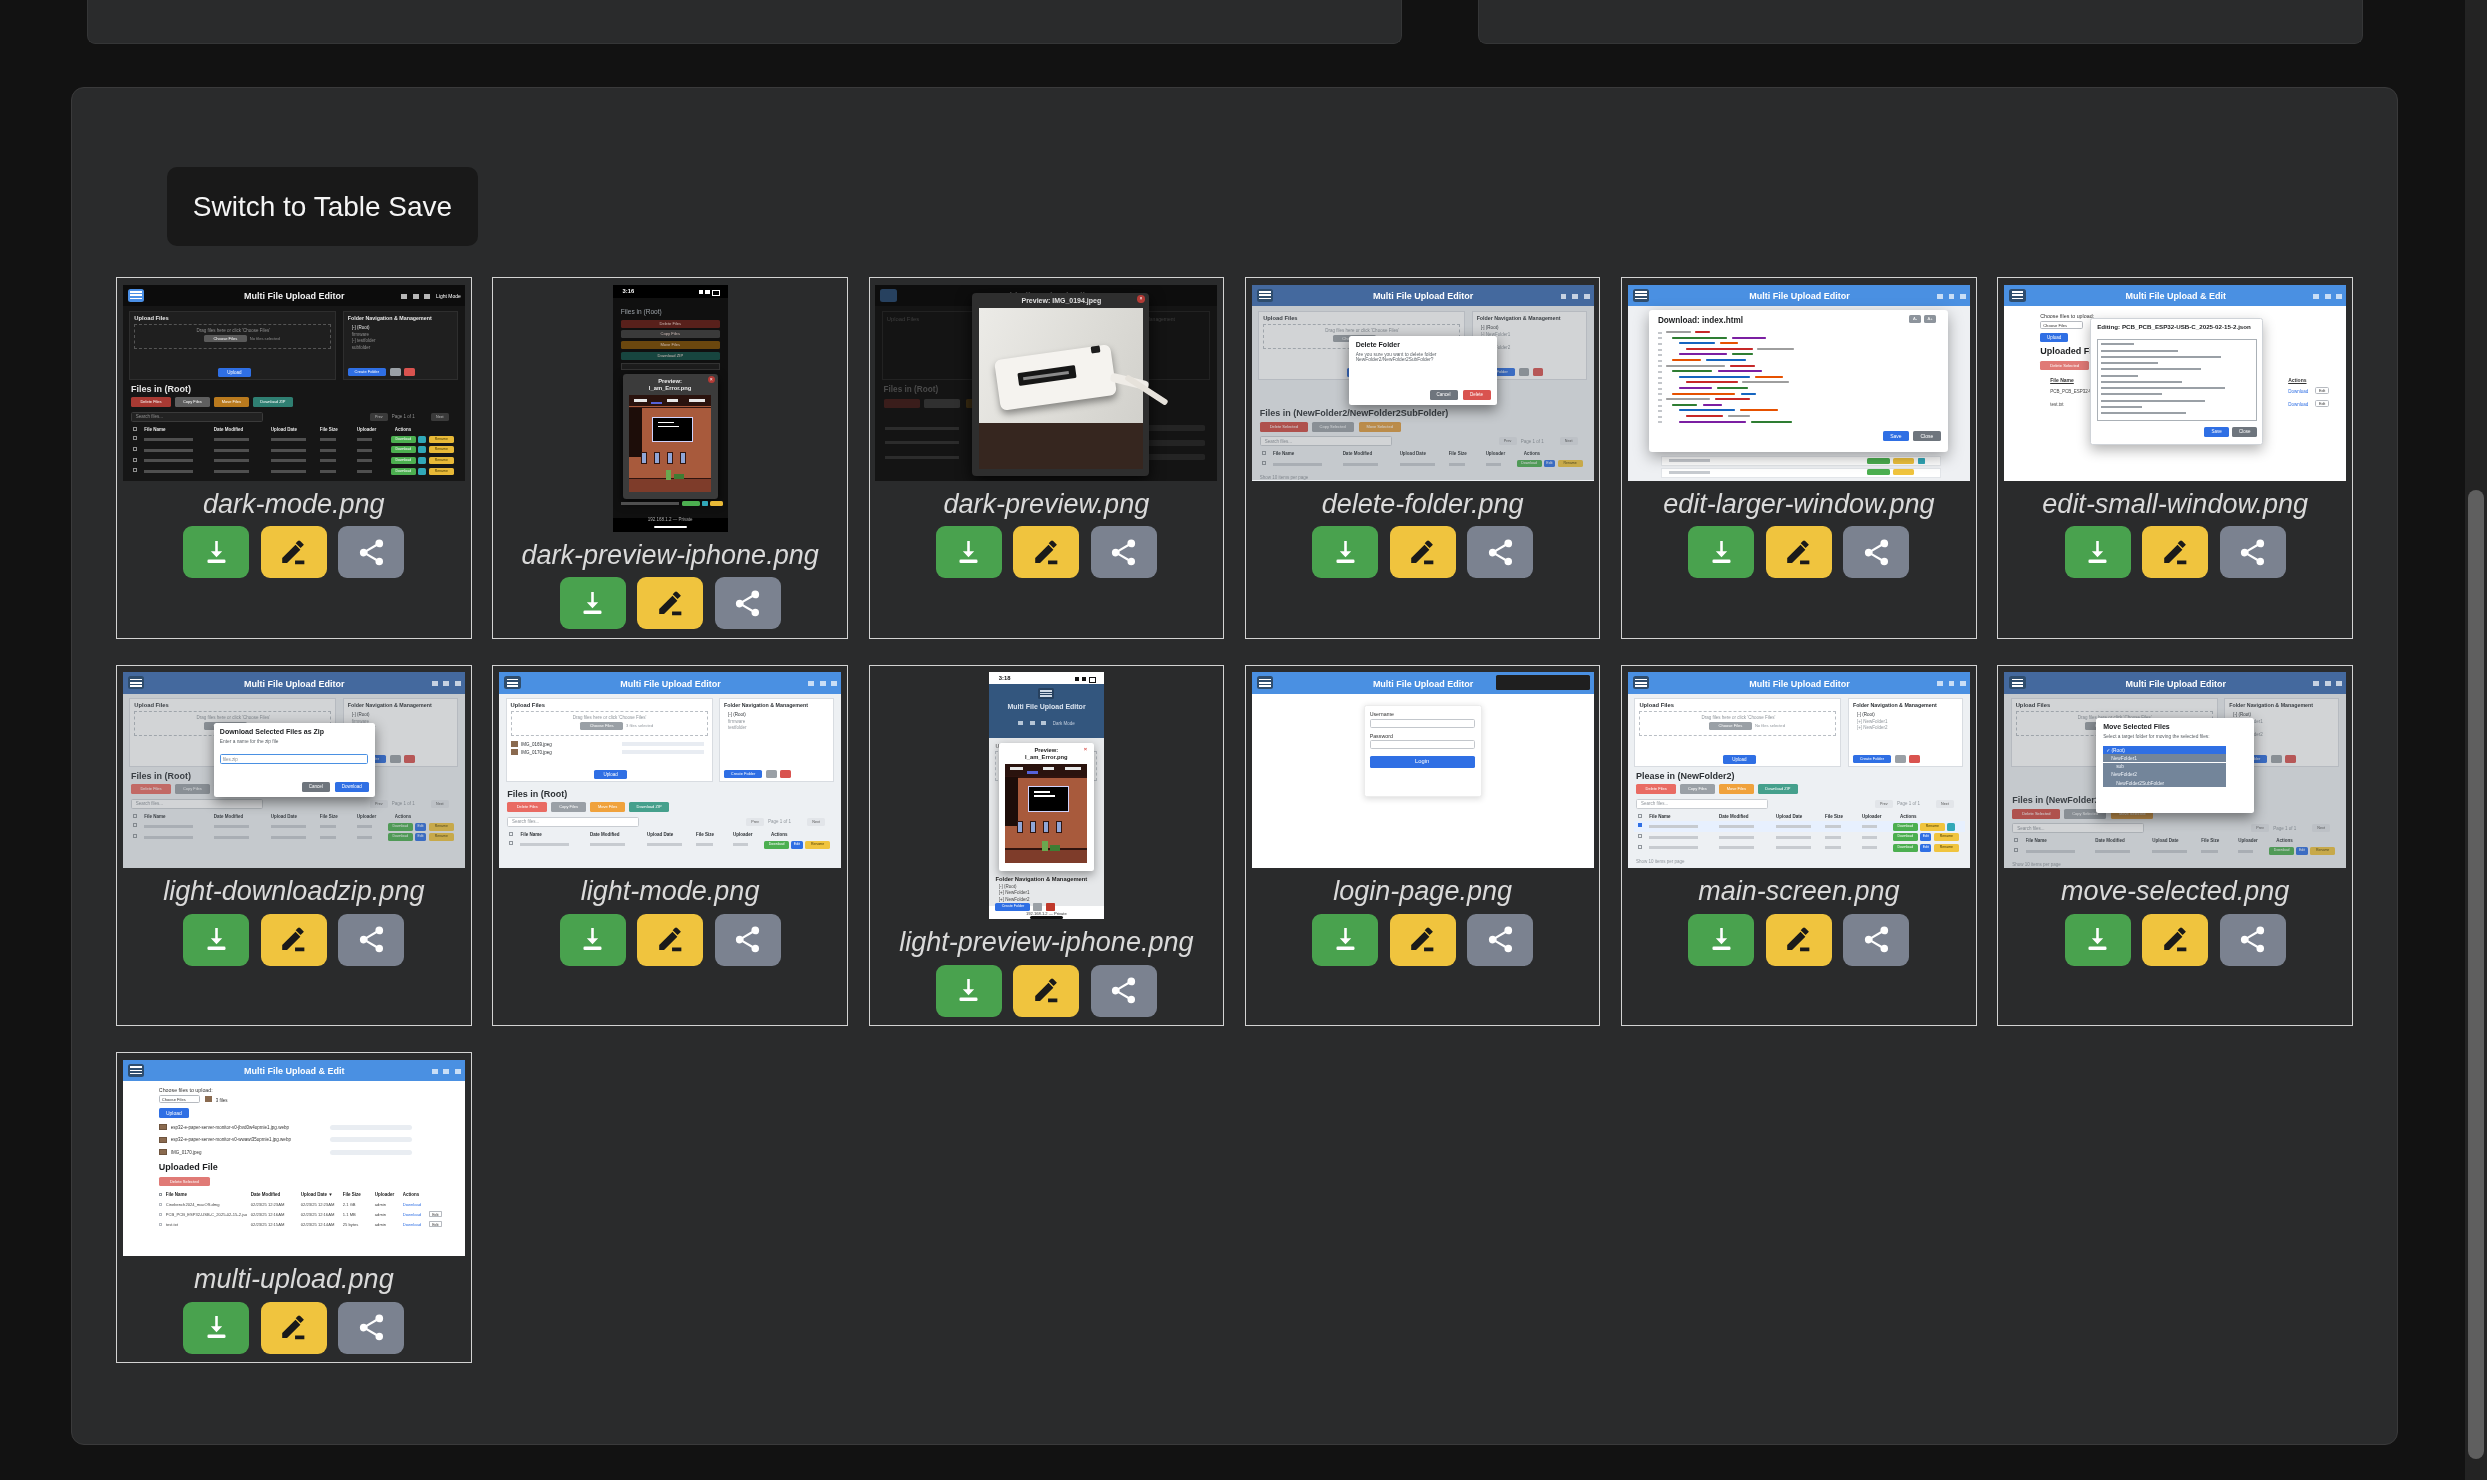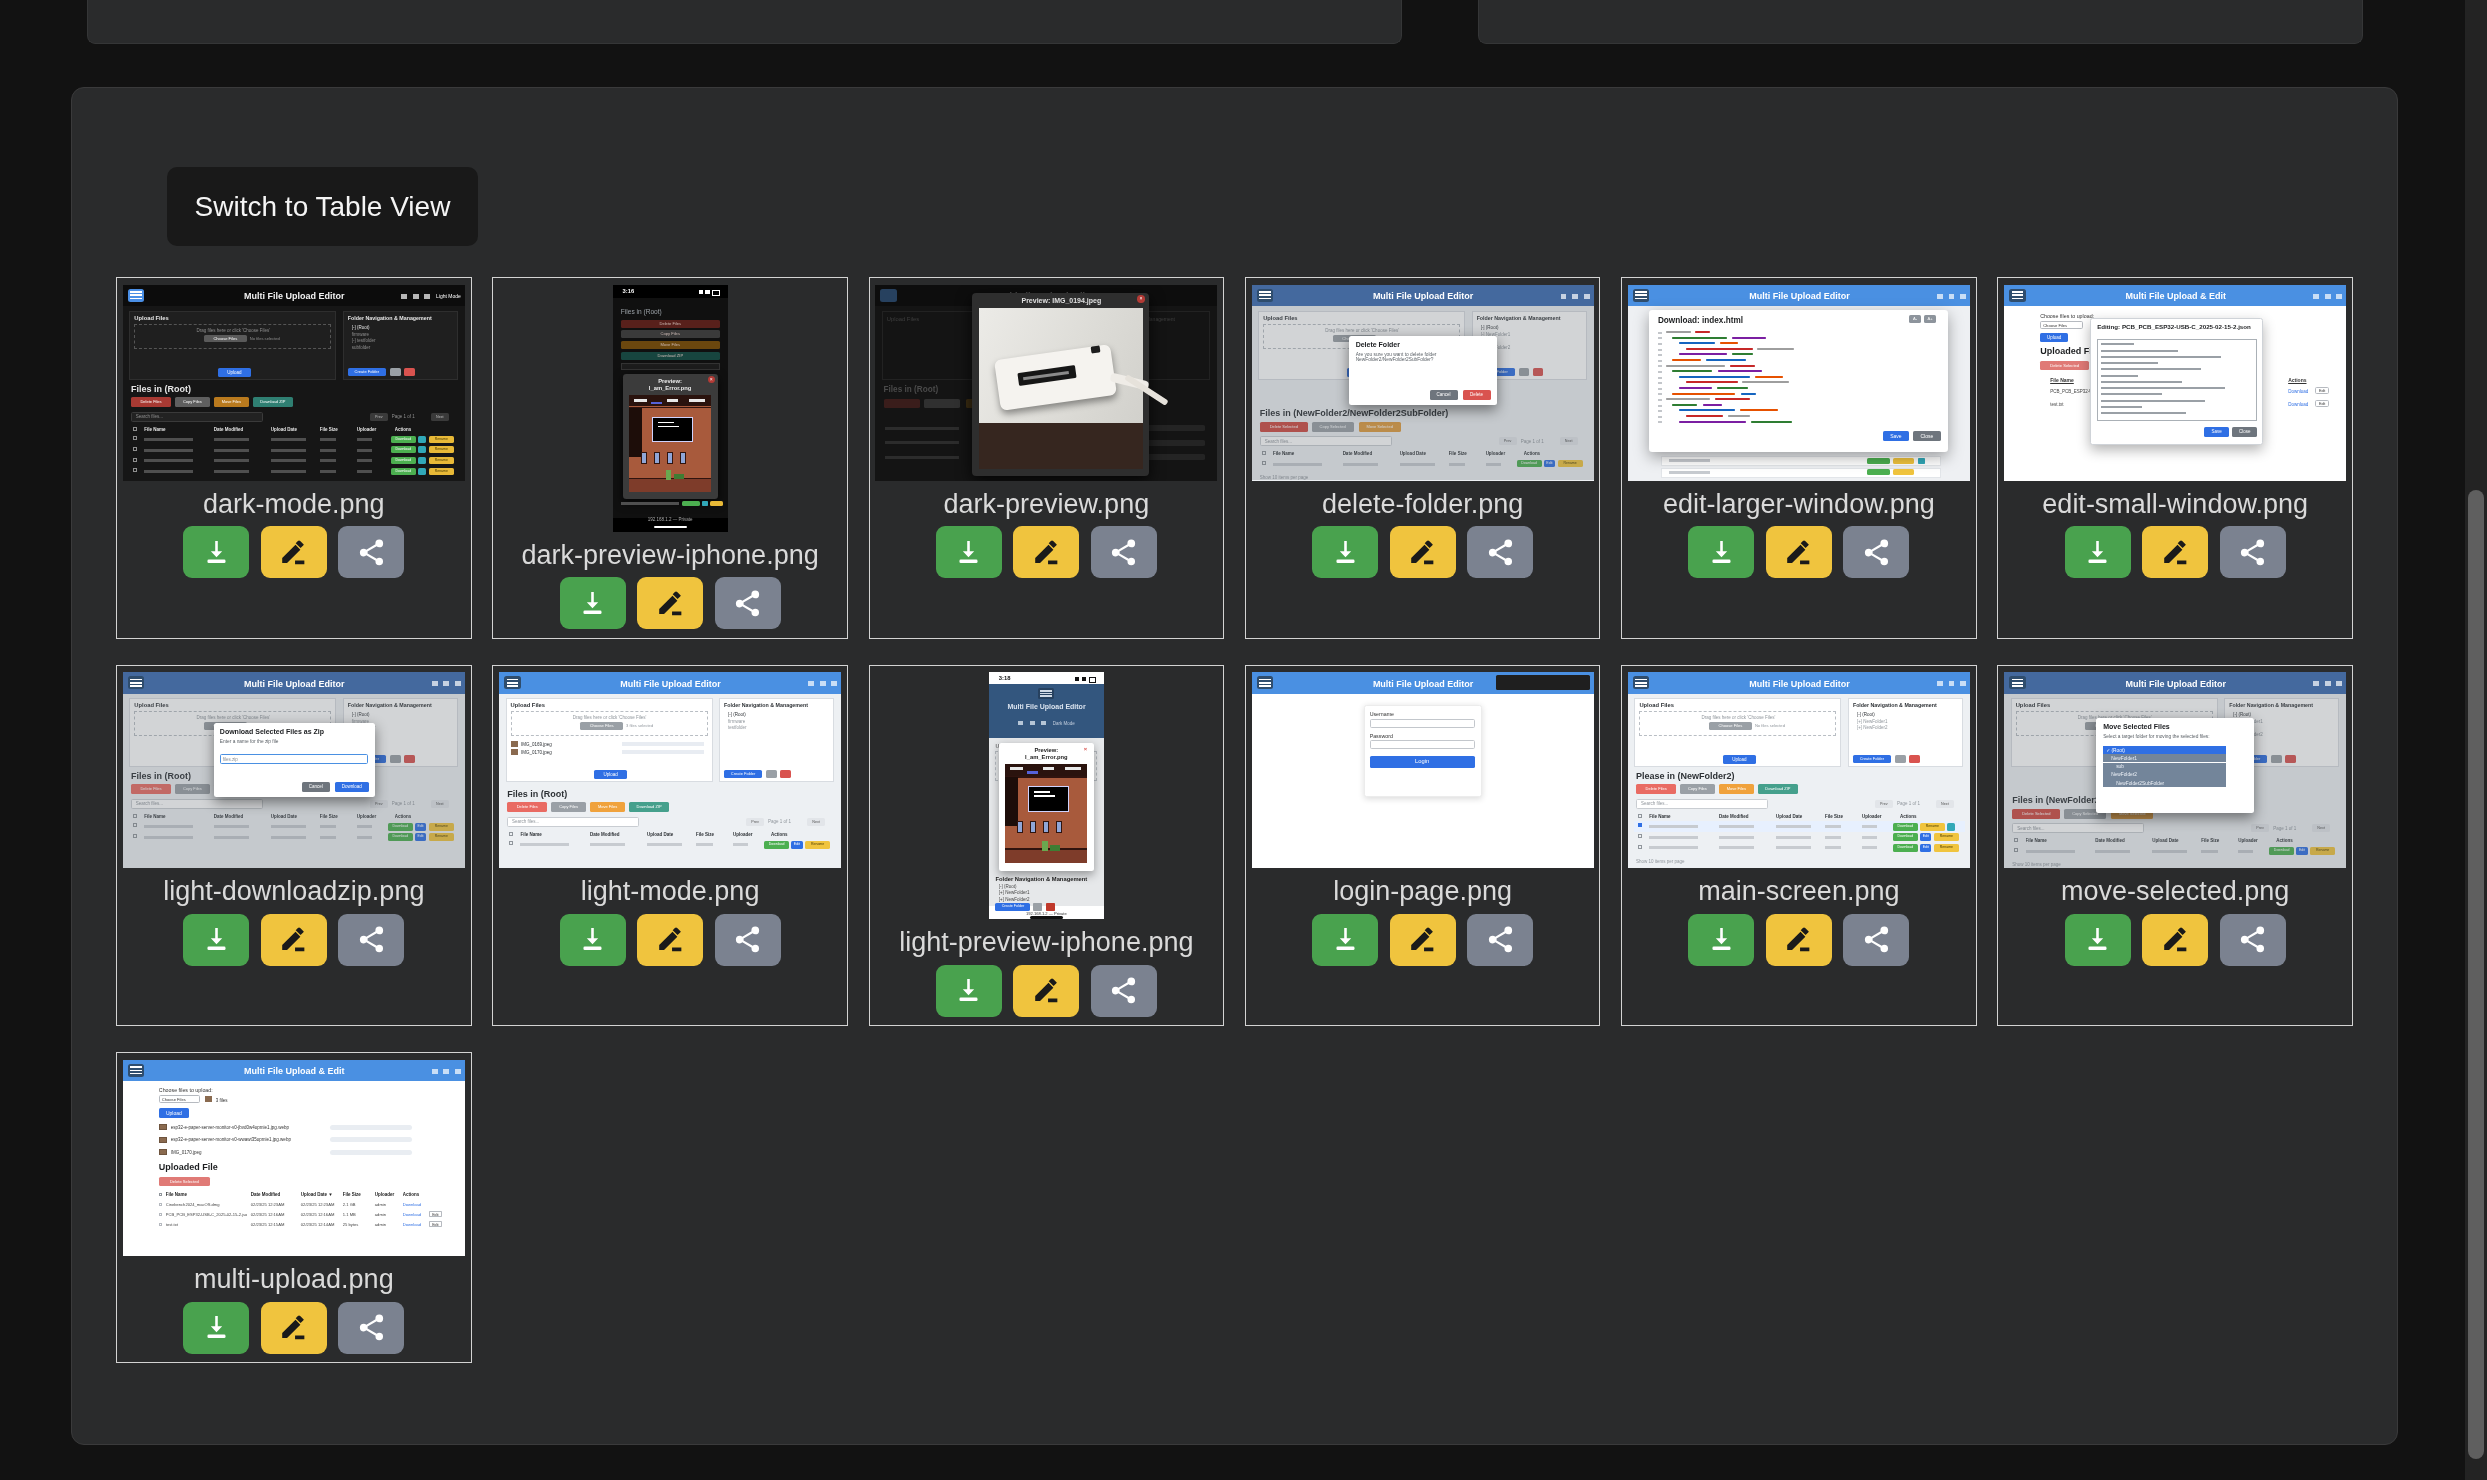--- a/index.html
+++ b/index.html
@@ -16,38 +16,38 @@
   .switch-btn{display:block;margin:33px 0 0 51px;background:#191919;color:#f5f5f5;font-size:28px;
     font-family:"Liberation Sans",sans-serif;border:none;border-radius:10px;width:311px;height:79px;cursor:pointer;}
   .grid{margin-top:31px;display:grid;grid-template-columns:repeat(6,1fr);gap:26px 20.6px;}
   .card{border:1.6px solid #d3d3d3;display:flex;flex-direction:column;align-items:center;
     padding:6.6px 5px 8.2px;box-sizing:border-box;}
   .thumb-wrap{width:100%;display:flex;justify-content:center;}
   .thumb{position:relative;overflow:hidden;flex:none;background:#000;}
   .thumb.land{width:342px;height:196px;}
   .thumb.port{width:115px;height:247px;}
   .thumb div{box-sizing:border-box;}
-  .fname{margin-top:8.2px;font-size:27px;line-height:31px;color:#dadada;white-space:nowrap;}
+  .fname{margin-top:8.2px;font-size:27px;line-height:31px;color:#dadada;white-space:nowrap;font-style:italic;}
   .actions{margin-top:6.6px;display:flex;gap:11.5px;}
   .act{width:66px;height:52px;border-radius:9px;border:none;display:flex;align-items:center;
     justify-content:center;cursor:pointer;padding:0;}
   .act svg{width:31px;height:31px;}
   .act.dl{background:#49a24e}.act.ed{background:#f0c43e}.act.sh{background:#7b8290}
   .sb-track{position:absolute;right:0;top:0;width:22px;height:1481px;background:#232323;}
   .sb-thumb{position:absolute;left:2.5px;top:490px;width:16.5px;height:969px;background:#5f5f5f;border-radius:8.2px;}
 </style>
 </head>
 <body>
 
 <div class="page">
   <div class="top-panel left"></div>
   <div class="top-panel right"></div>
 
   <section class="main-panel">
-    <button class="switch-btn">Switch to Table View</button>
+    <button class="switch-btn">Switch to Table Save</button>
     <div class="grid" id="grid">
   <div class="card">
     <div class="thumb-wrap">
             <div class="thumb land">
               <div style="position:absolute;left:0px;top:0px;width:342px;height:196px;background:#161616;"></div>
               <div style="position:absolute;left:0px;top:0px;width:342px;height:21.4px;background:#0c0c0c;"></div>
               <div style="position:absolute;left:5px;top:4.1px;width:16.5px;height:13px;background:#4a8fe6;border-radius:2.5px;padding:2.5px;display:flex;flex-direction:column;justify-content:space-between;">
                 <i style="display:block;height:1.6px;background:#fff"></i>
                 <i style="display:block;height:1.6px;background:#fff"></i>
                 <i style="display:block;height:1.6px;background:#fff"></i>

